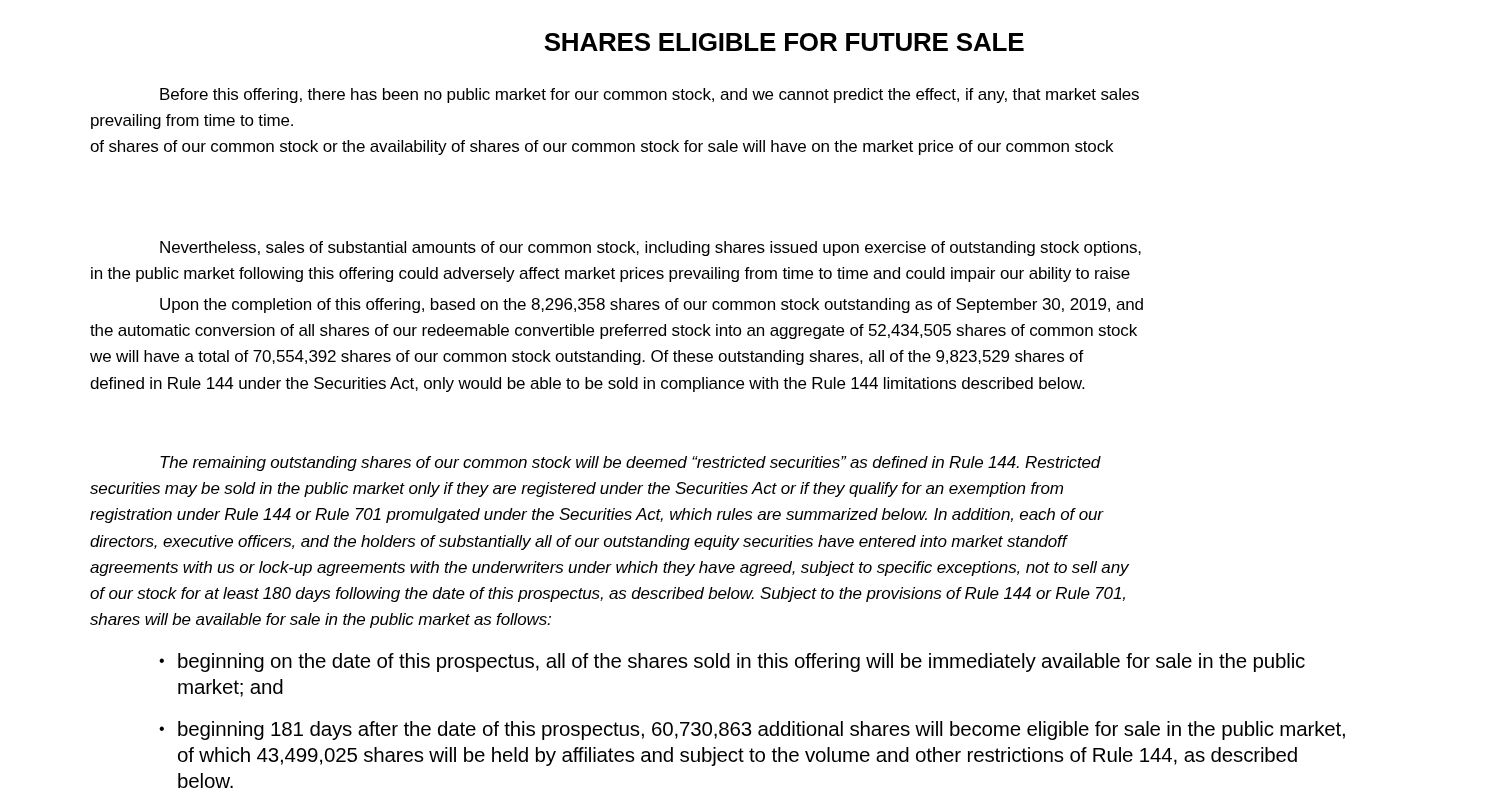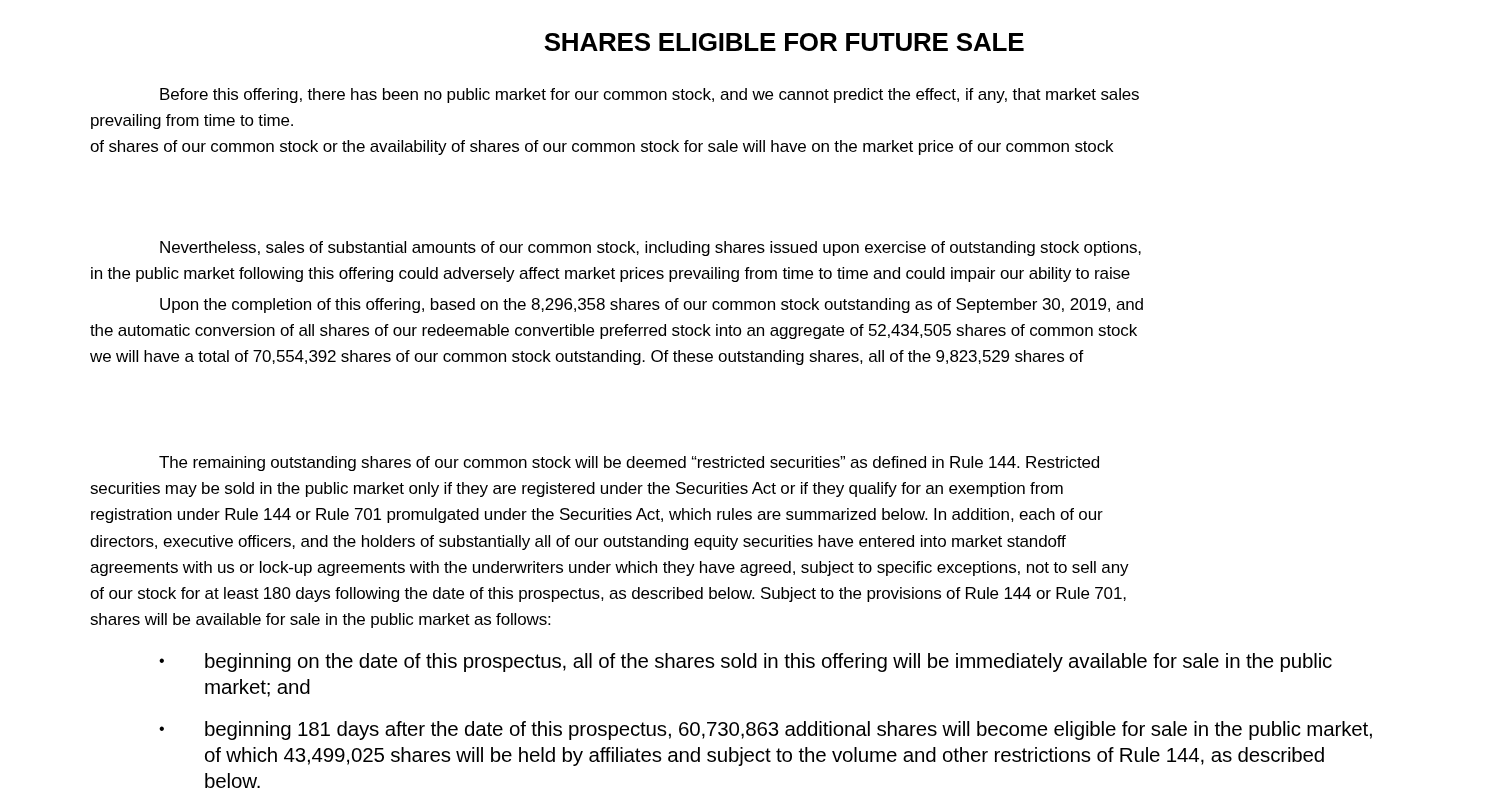--- a/index.html
+++ b/index.html
@@ -57,21 +57,21 @@
       white-space: nowrap;
     }
     .bullet-glyph {
       position: absolute;
       left: 69px;
       top: 0;
       font-size: 16px;
     }
     .bullet-text {
       position: absolute;
-      left: 114px;
+      left: 87px;
       top: 0;
     }
   </style>
 </head>
 <body>
 
 <div class="page">
 
   <h1 class="title">SHARES ELIGIBLE FOR FUTURE SALE</h1>
 
@@ -83,23 +83,24 @@
 
   <p class="para" style="top:187px;margin-top:48px;">
     <span class="line indent">Nevertheless, sales of substantial amounts of our common stock, including shares issued upon exercise of outstanding stock options,</span>
     <span class="line">in the public market following this offering could adversely affect market prices prevailing from time to time and could impair our ability to raise</span>
   </p>
 
   <p class="para" style="top:292px;">
     <span class="line indent">Upon the completion of this offering, based on the 8,296,358 shares of our common stock outstanding as of September 30, 2019, and</span>
     <span class="line">the automatic conversion of all shares of our redeemable convertible preferred stock into an aggregate of 52,434,505 shares of common stock</span>
     <span class="line">we will have a total of 70,554,392 shares of our common stock outstanding. Of these outstanding shares, all of the 9,823,529 shares of</span>
+    <span class="line">defined in Rule 144 under the Securities Act, only would be able to be sold in compliance with the Rule 144 limitations described below.</span>
   </p>
 
-  <p class="para" style="top:450px;">
+  <p class="para" style="top:450px;font-style:italic;">
     <span class="line indent">The remaining outstanding shares of our common stock will be deemed “restricted securities” as defined in Rule 144. Restricted</span>
     <span class="line">securities may be sold in the public market only if they are registered under the Securities Act or if they qualify for an exemption from</span>
     <span class="line">registration under Rule 144 or Rule 701 promulgated under the Securities Act, which rules are summarized below. In addition, each of our</span>
     <span class="line">directors, executive officers, and the holders of substantially all of our outstanding equity securities have entered into market standoff</span>
     <span class="line">agreements with us or lock-up agreements with the underwriters under which they have agreed, subject to specific exceptions, not to sell any</span>
     <span class="line">of our stock for at least 180 days following the date of this prospectus, as described below. Subject to the provisions of Rule 144 or Rule 701,</span>
     <span class="line">shares will be available for sale in the public market as follows:</span>
   </p>
 
   <div class="bullet-item" style="top:648px;">

